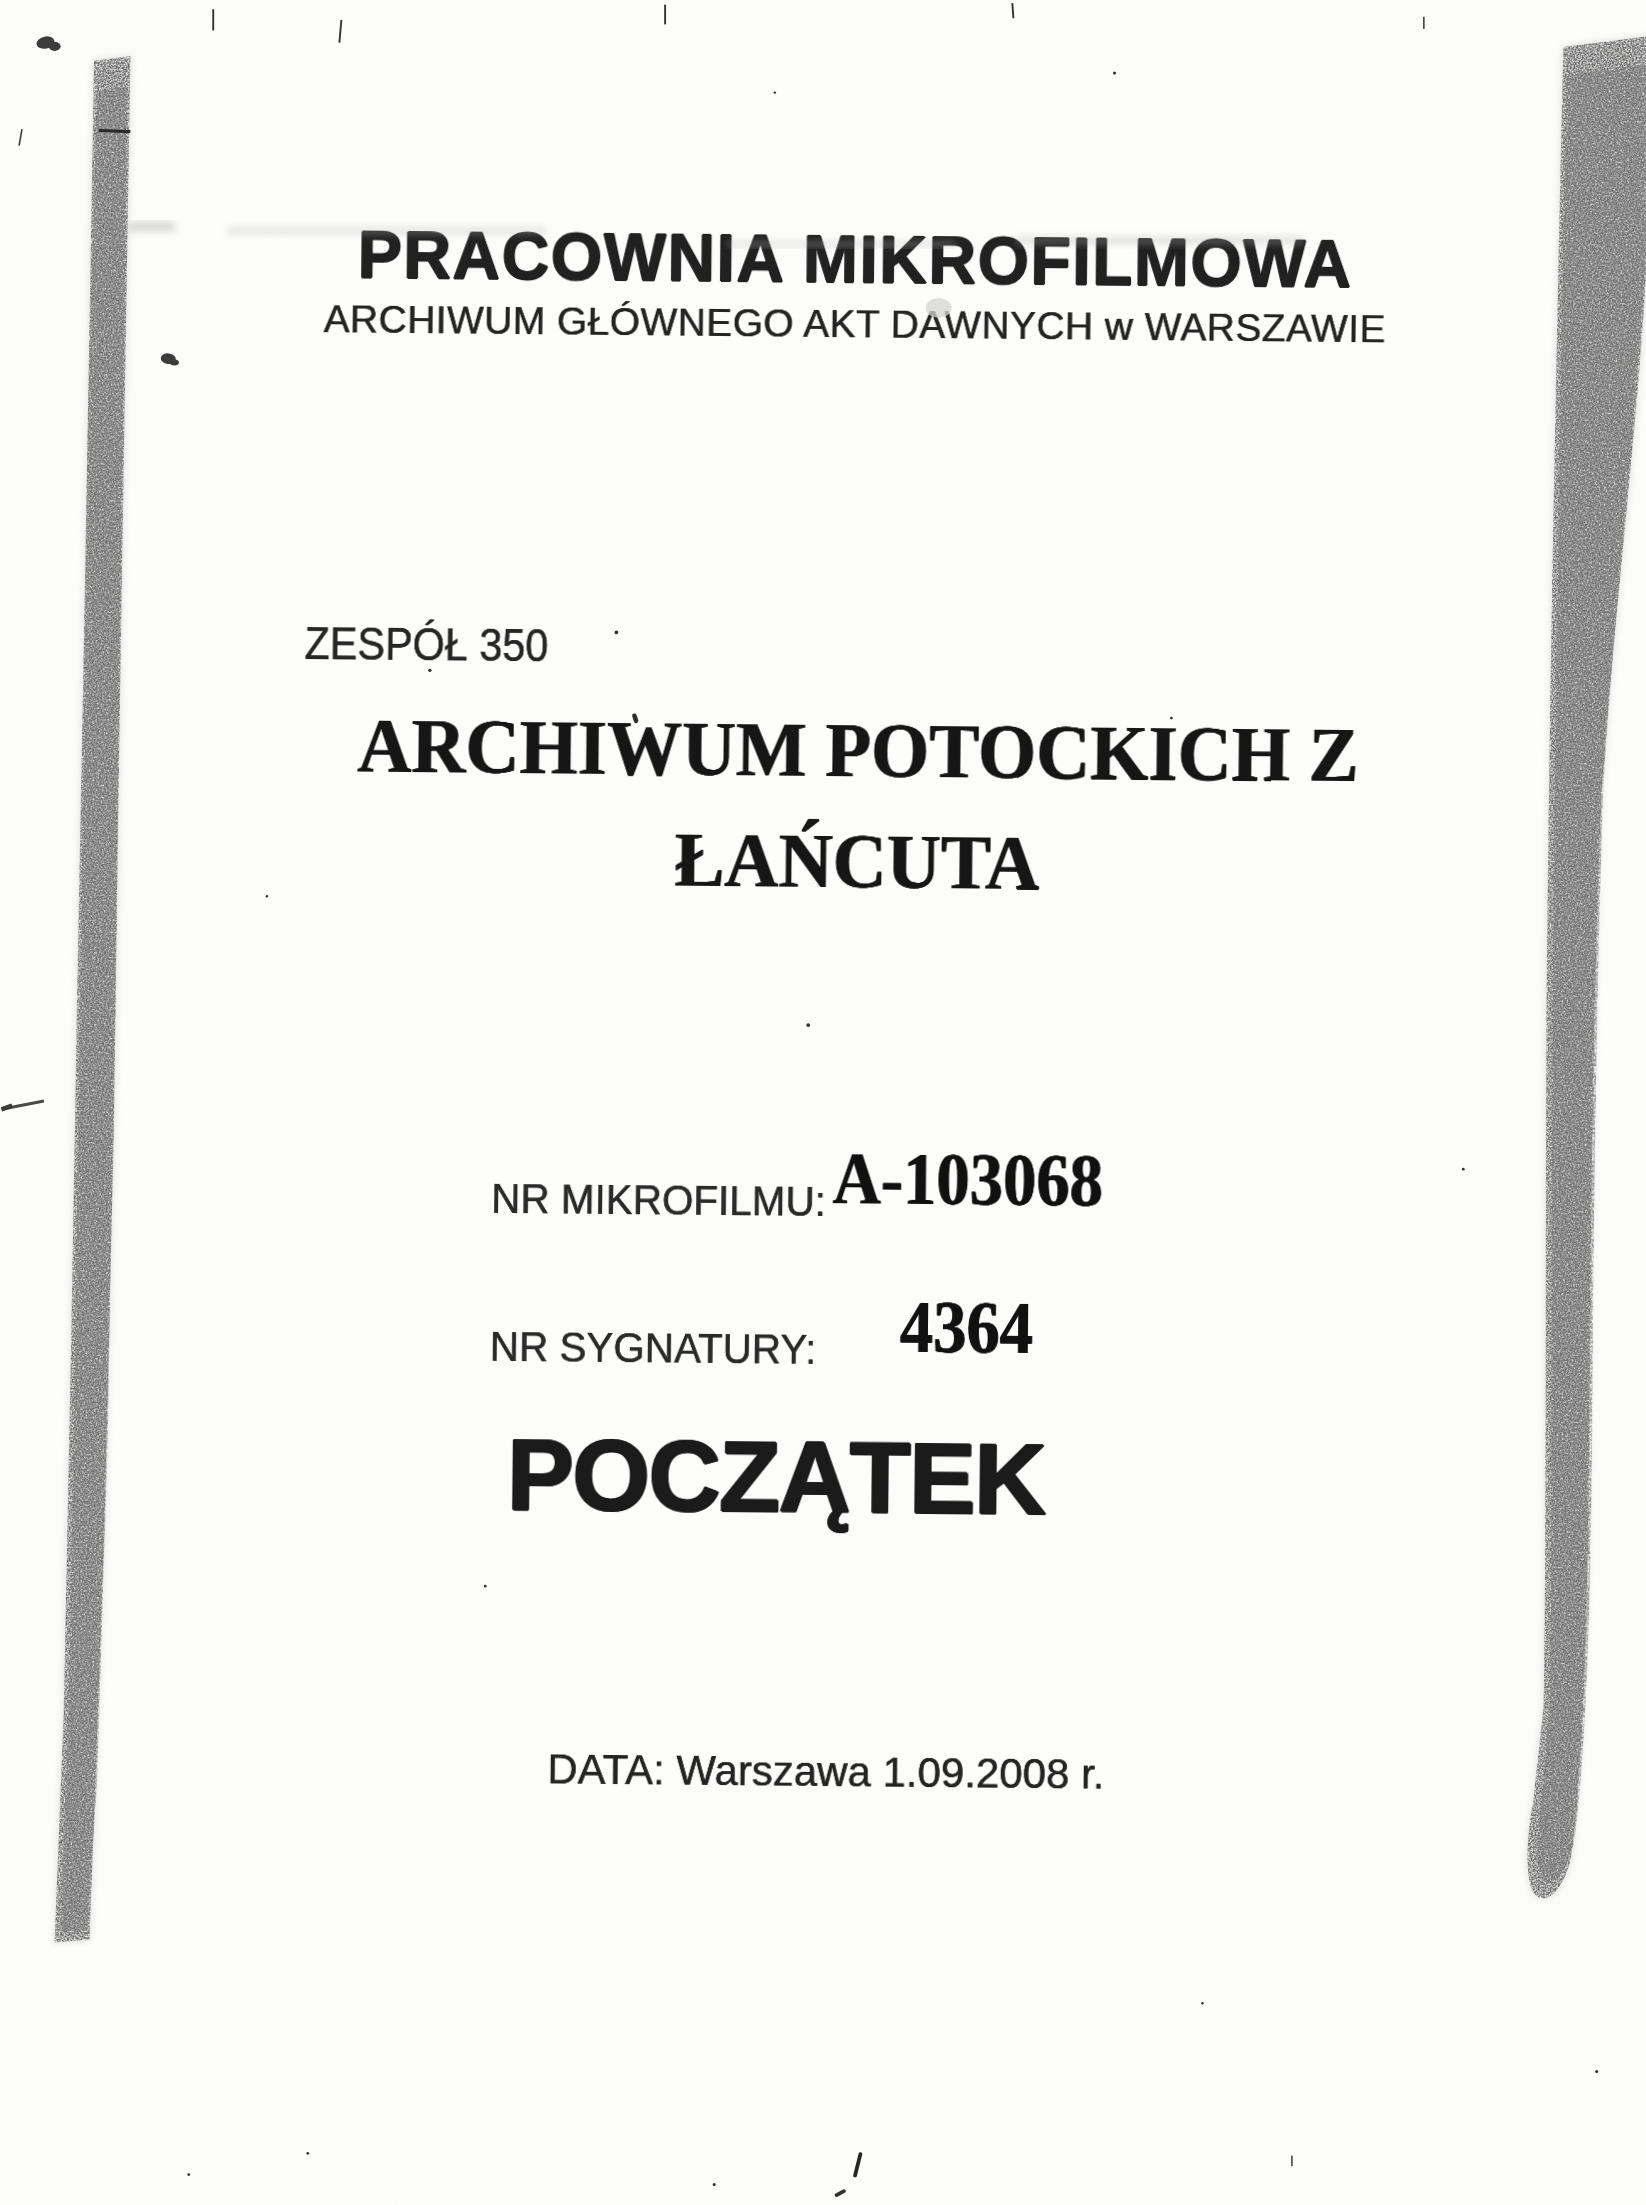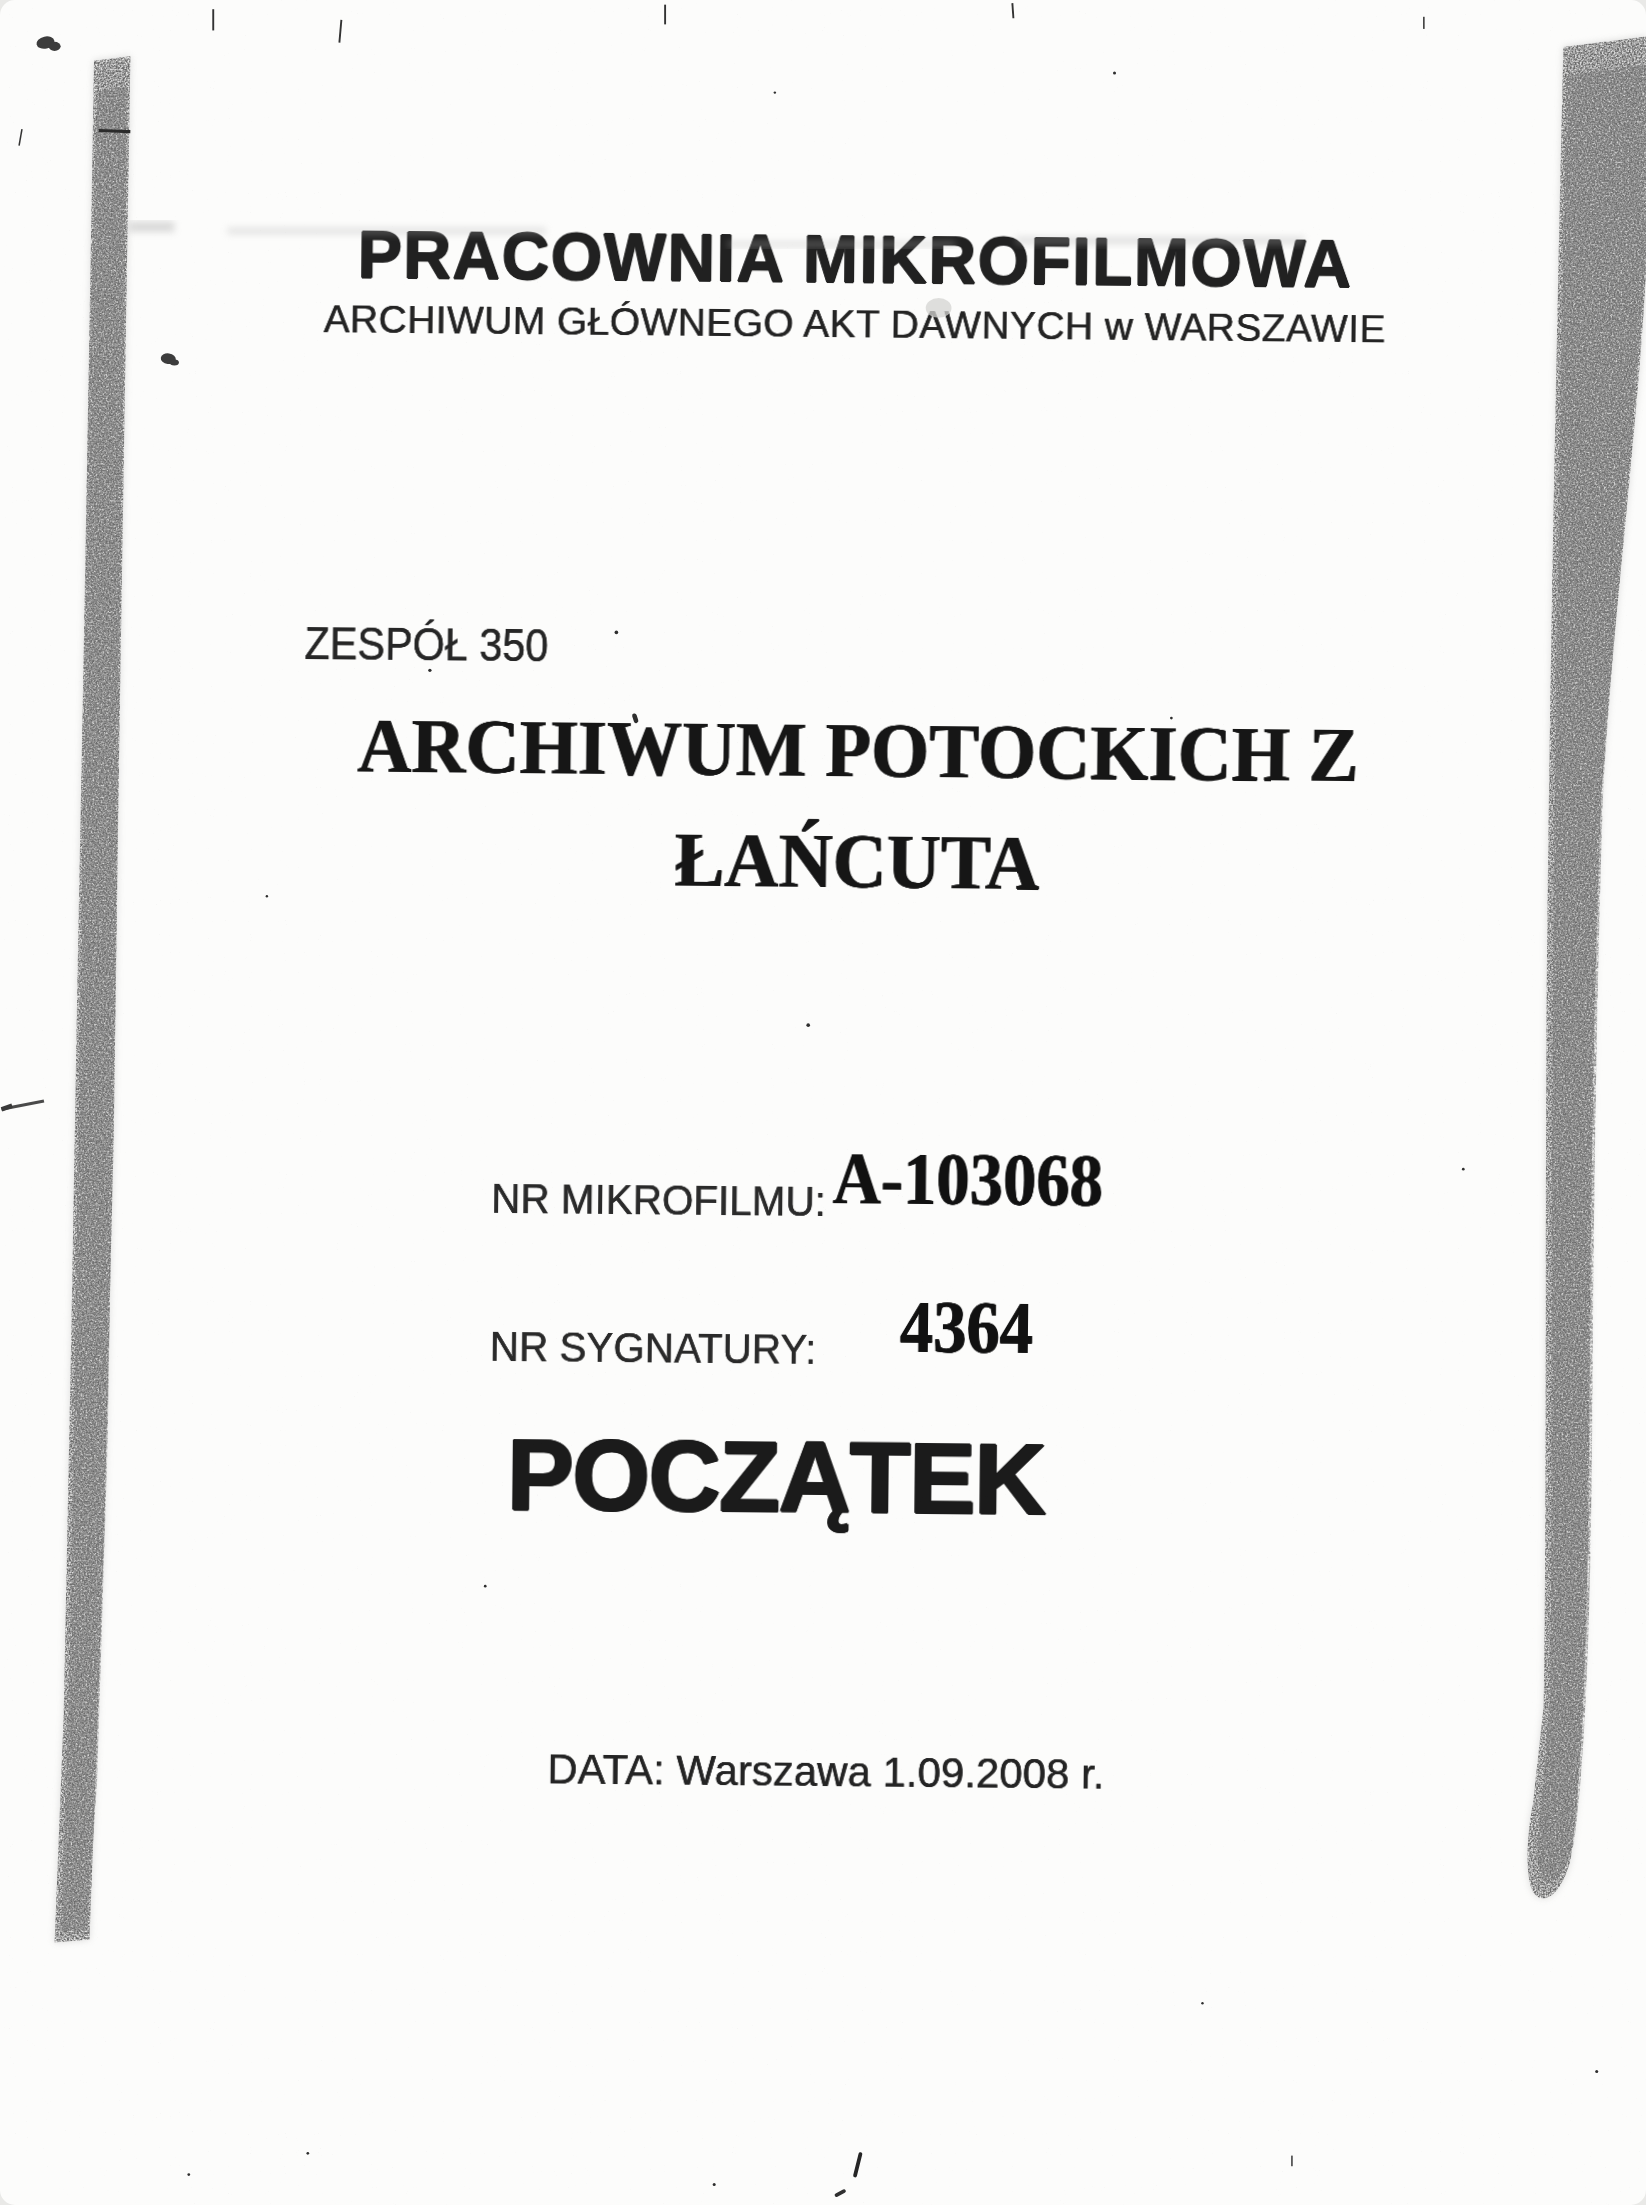--- a/index.html
+++ b/index.html
@@ -2,21 +2,20 @@
 <html style="font-size:12px"><head>
 <meta charset="utf-8">
 <style>
   html,body{margin:0;padding:0;background:#e9e9e7;}
   .page{
     position:relative;
     width:1646px;height:2205px;
     background:#fcfcfb;
     overflow:hidden;
     font-family:"Liberation Sans", sans-serif;
-    border-radius:15px;
   }
   .artifacts{position:absolute;left:0;top:0;z-index:3;pointer-events:none;}
   .content{
     position:absolute;left:0;top:0;width:1646px;height:2205px;z-index:2;
     transform:rotate(0.55deg);
     transform-origin:823px 910px;
     filter:blur(0.4px);
     color:#1f1f1f;
   }
   .abs{position:absolute;}

